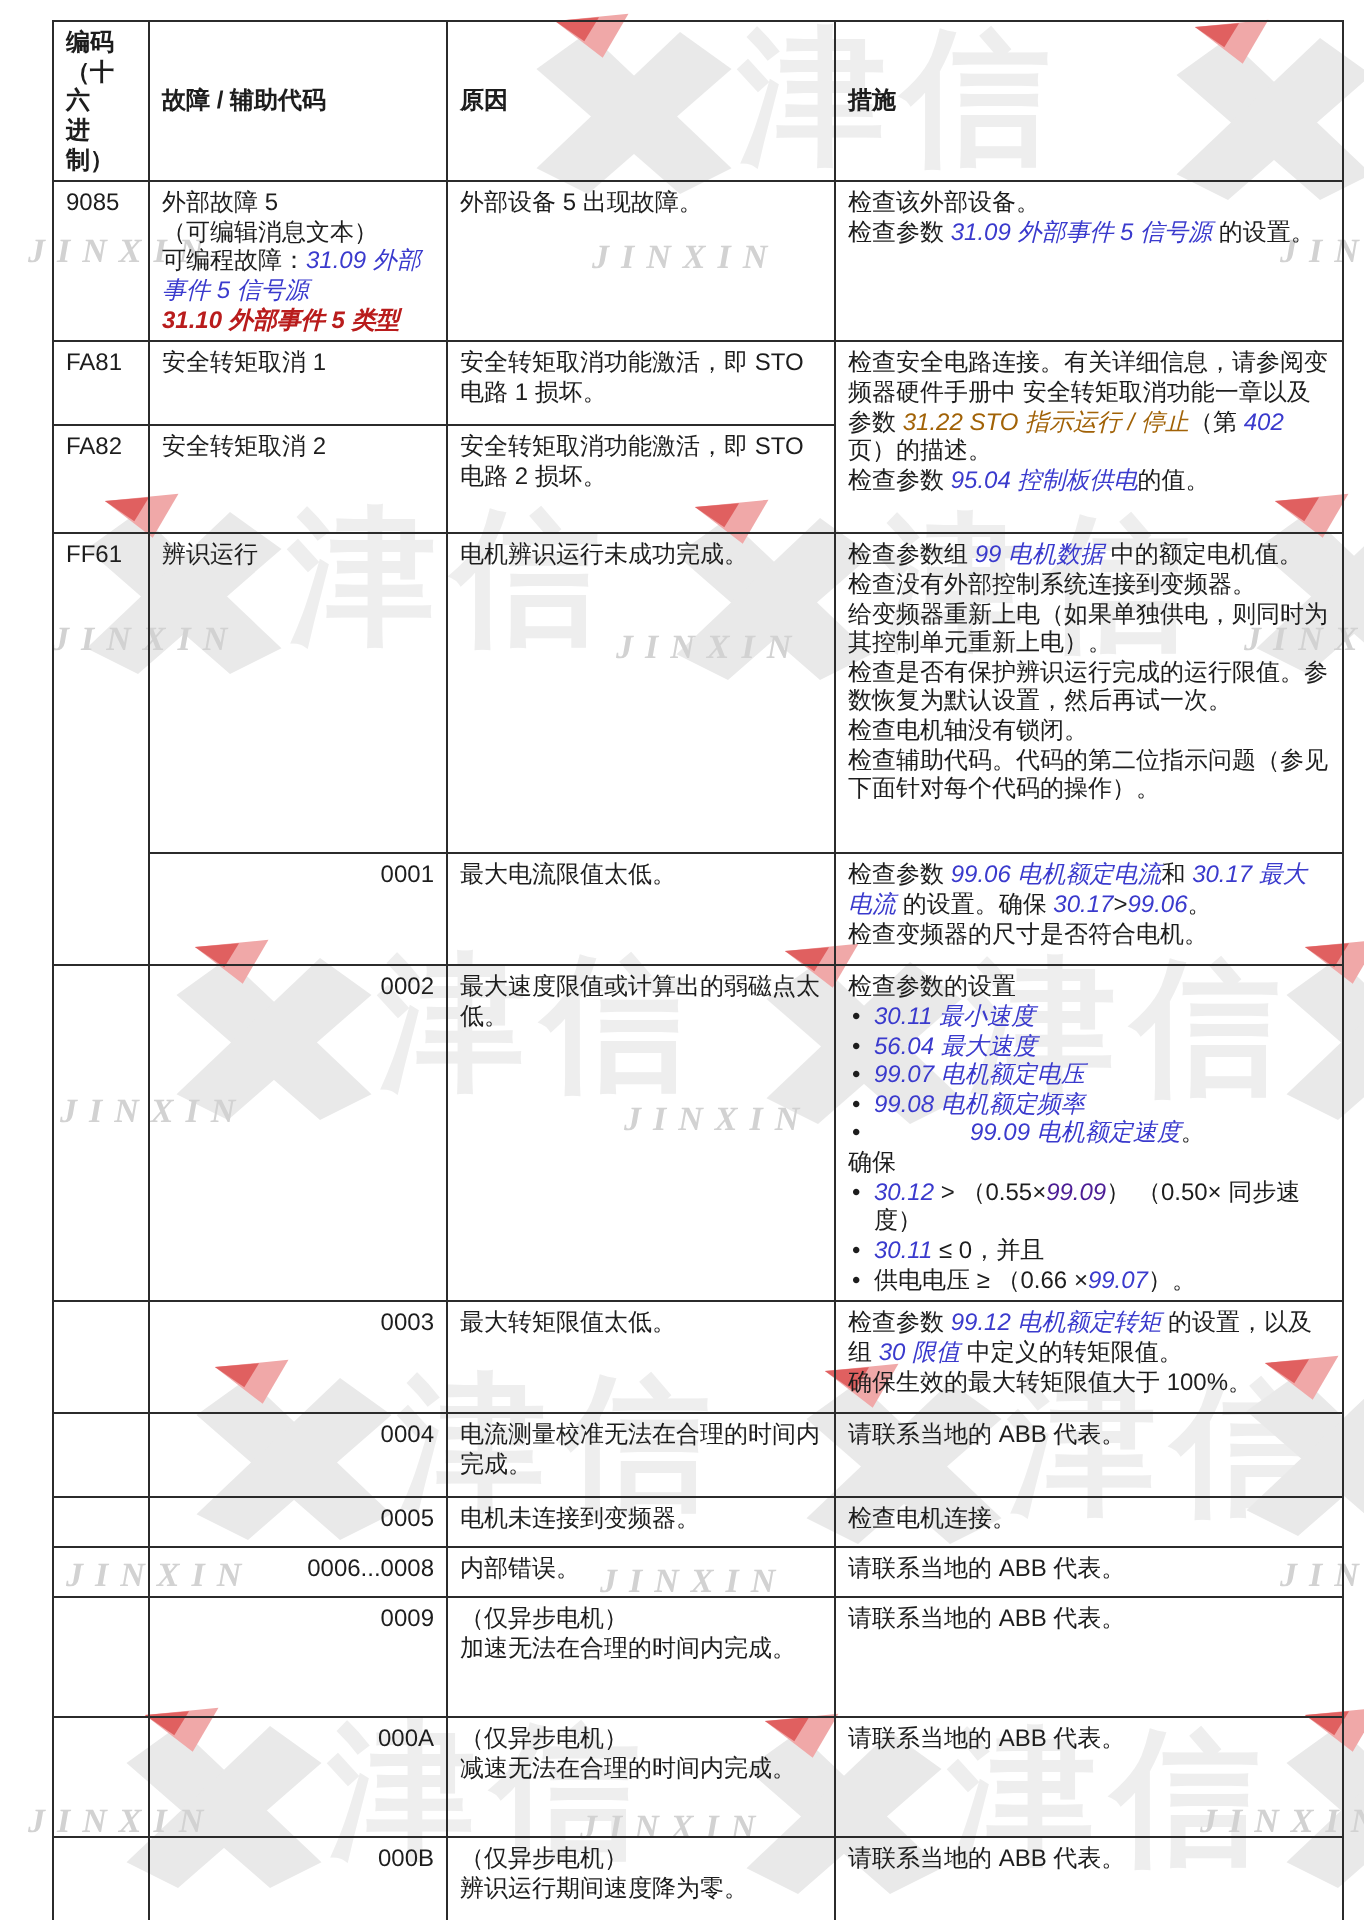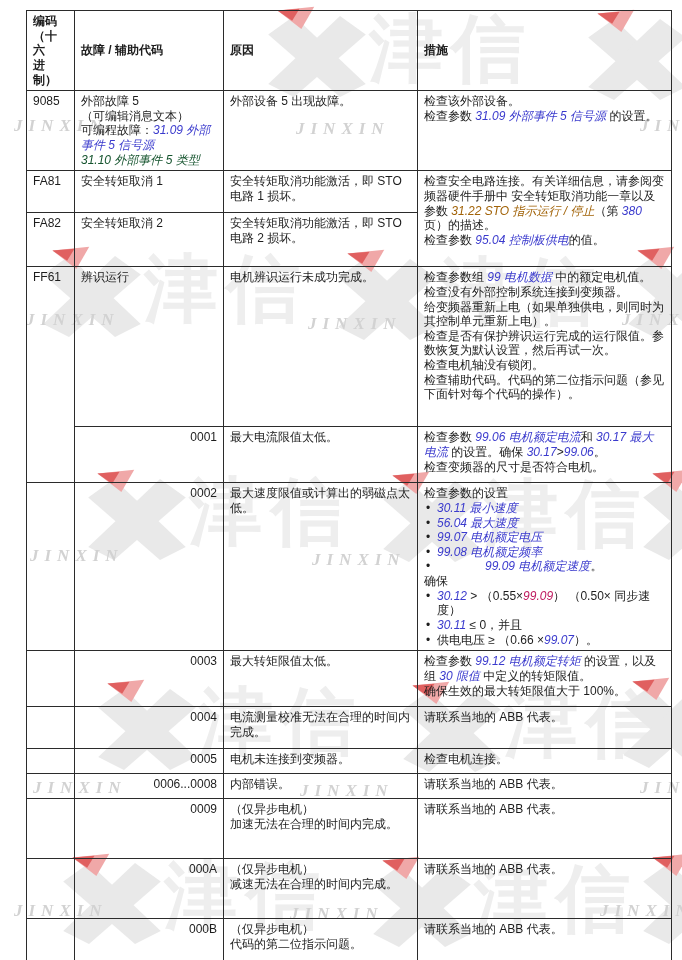--- a/index.html
+++ b/index.html
@@ -194,40 +194,40 @@
           </th>
         </tr>
       </thead>
     <tbody>
         <tr style="height: 80px;">
           <td class="col-code">9085</td>
           <td>
             <div class="ln"><span>外部故障 5</span></div>
             <div class="ln"><span>（可编辑消息文本）</span></div>
             <div class="ln"><span>可编程故障：</span><span class="lk" style="color: rgb(58, 58, 205);">31.09 外部事件 5 信号源</span></div>
-            <div class="ln"><span class="lk" style="color: #14532d;">31.10 外部事件 5 类型</span></div>
+            <div class="ln"><span class="lk" style="color: #b91c1c; font-weight: bold;">31.10 外部事件 5 类型</span></div>
           </td>
           <td>
             <div class="ln"><span>外部设备 5 出现故障。</span></div>
           </td>
           <td>
             <div class="ln"><span>检查该外部设备。</span></div>
             <div class="ln"><span>检查参数 </span><span class="lk" style="color: rgb(58, 58, 205);">31.09 外部事件 5 信号源</span><span> 的设置。</span></div>
           </td>
         </tr>
         <tr style="height: 42px;">
           <td class="col-code">FA81</td>
           <td>
             <div class="ln"><span>安全转矩取消 1</span></div>
           </td>
           <td>
             <div class="ln"><span>安全转矩取消功能激活，即 STO 电路 1 损坏。</span></div>
           </td>
           <td rowspan="2">
-            <div class="ln"><span>检查安全电路连接。有关详细信息，请参阅变频器</span><span class="em">硬件手册</span><span>中 </span><span class="em">安全转矩取消功能</span><span>一章以及参数 </span><span class="lk" style="color: #a16207;">31.22 STO 指示运行 / 停止</span><span>（第 </span><span class="lk" style="color: rgb(58, 58, 205);">380</span><span> 页）的描述。</span></div>
+            <div class="ln"><span>检查安全电路连接。有关详细信息，请参阅变频器</span><span class="em">硬件手册</span><span>中 </span><span class="em">安全转矩取消功能</span><span>一章以及参数 </span><span class="lk" style="color: #a16207;">31.22 STO 指示运行 / 停止</span><span>（第 </span><span class="lk" style="color: rgb(58, 58, 205);">402</span><span> 页）的描述。</span></div>
             <div class="ln"><span>检查参数 </span><span class="lk" style="color: rgb(58, 58, 205);">95.04 控制板供电</span><span>的值。</span></div>
           </td>
         </tr>
         <tr style="height: 54px;">
           <td class="col-code">FA82</td>
           <td>
             <div class="ln"><span>安全转矩取消 2</span></div>
           </td>
           <td>
             <div class="ln"><span>安全转矩取消功能激活，即 STO 电路 2 损坏。</span></div>
@@ -267,21 +267,21 @@
             <div class="ln"><span>最大速度限值或计算出的弱磁点太低。</span></div>
           </td>
           <td>
             <div class="ln"><span>检查参数的设置</span></div>
             <div class="ln b"><span class="lk" style="color: rgb(58, 58, 205);">30.11 最小速度</span></div>
             <div class="ln b"><span class="lk" style="color: rgb(58, 58, 205);">56.04 最大速度</span></div>
             <div class="ln b"><span class="lk" style="color: rgb(58, 58, 205);">99.07 电机额定电压</span></div>
             <div class="ln b"><span class="lk" style="color: rgb(58, 58, 205);">99.08 电机额定频率</span></div>
             <div class="ln b"><span class="lk" style="color: rgb(58, 58, 205); margin-left: 48px;">99.09 电机额定速度</span><span>。</span></div>
             <div class="ln"><span>确保</span></div>
-            <div class="ln b"><span class="lk" style="color: rgb(58, 58, 205);">30.12</span><span> &gt; （0.55×</span><span class="lk" style="color: #be185d; text-align: center;">99.09</span><span>） （0.50× 同步速度）</span></div>
+            <div class="ln b"><span class="lk" style="color: rgb(58, 58, 205);">30.12</span><span> &gt; （0.55×</span><span class="lk" style="color: #4c1d95; text-align: center;">99.09</span><span>） （0.50× 同步速度）</span></div>
             <div class="ln b"><span class="lk" style="color: rgb(58, 58, 205);">30.11</span><span> ≤ 0，并且</span></div>
             <div class="ln b"><span>供电电压 ≥ （0.66 ×</span><span class="lk" style="color: rgb(58, 58, 205);">99.07</span><span>）。</span></div>
           </td>
         </tr>
         <tr style="height: 56px;">
           <td class="col-code"></td>
           <td class="aux-code">0003</td>
           <td>
             <div class="ln"><span>最大转矩限值太低。</span></div>
           </td>
@@ -340,21 +340,21 @@
           </td>
           <td>
             <div class="ln"><span>请联系当地的 ABB 代表。</span></div>
           </td>
         </tr>
         <tr style="height: 42px;">
           <td class="col-code"></td>
           <td class="aux-code">000B</td>
           <td>
             <div class="ln"><span>（仅异步电机）</span></div>
-            <div class="ln"><span>代码的第二位指示问题。</span></div>
+            <div class="ln"><span>辨识运行期间速度降为零。</span></div>
           </td>
           <td>
             <div class="ln"><span>请联系当地的 ABB 代表。</span></div>
           </td>
         </tr>
       </tbody>
   </table>
 </div>
 
 </body></html>

